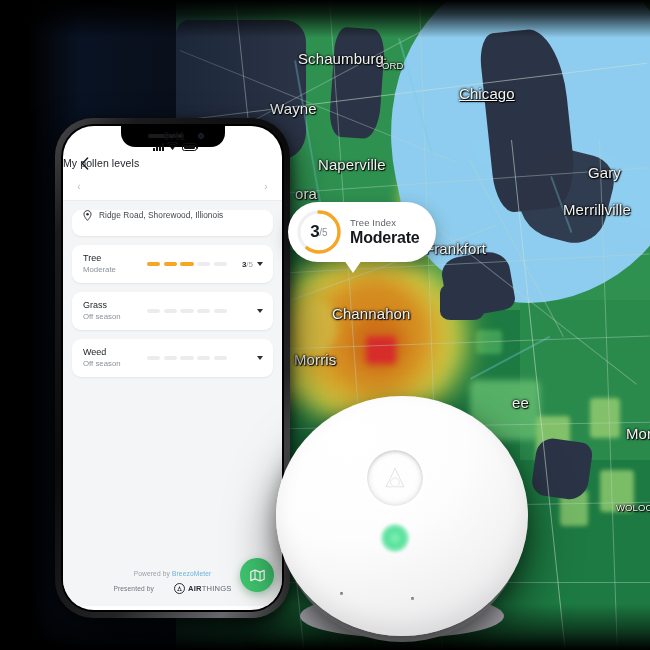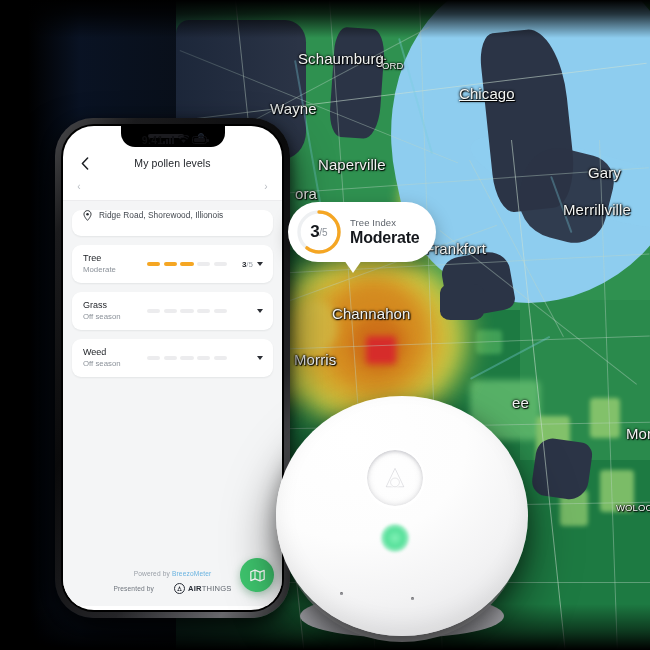--- a/index.html
+++ b/index.html
@@ -138,22 +138,23 @@
   }
   #notch .cam {
     position:absolute; right:21px; top:7px; width:6px; height:6px;
     background:#10161f; border-radius:50%; border:.5px solid #222833;
   }
 
   
   #statusbar {
     position: relative; z-index: 10;
     height: 23px;
-    display: flex; align-items: center; justify-content: center;
+    display: flex; align-items: center; justify-content: space-between;
     padding: 4px 14px 0 18px;
+    flex-direction: column;
   }
   #clock { font-size: 10.5px; font-weight: bold; color:#0e0e10; letter-spacing:.1px;}
   #statusIcons { display:flex; align-items:center; gap:3.5px; }
   .bars { display:flex; align-items:flex-end; gap:1px; height:8px; }
   .bars i { display:block; width:2px; background:#101014; border-radius:.5px; }
   .bars i:nth-child(1){height:3px}
   .bars i:nth-child(2){height:4.5px}
   .bars i:nth-child(3){height:6px}
   .bars i:nth-child(4){height:7.5px}
   .batt {
@@ -165,21 +166,21 @@
 
   
   #navbar {
     position: relative;
     height: 28px;
     display: flex; align-items:center;
     padding: 0 14px;
   }
   #backBtn { width:16px; height:16px; display:flex; align-items:center; justify-content:center; cursor:pointer;}
   #navTitle {
-    position:absolute; left:0; right:0; text-align:center;
+    position:absolute; left:0; right:0; text-align:left;
     font-size: 10.5px; color:#23262b; font-weight:500; letter-spacing:.1px;
   }
 
   
   #dayTabs {
     display:flex; align-items:center; justify-content:space-between;
     padding: 4px 10px 8px 10px;
     border-bottom: 1px solid #ececee;
   }
   .dtChev { color:#b8bcc2; font-size:10px; width:12px; text-align:center; cursor:pointer;}

